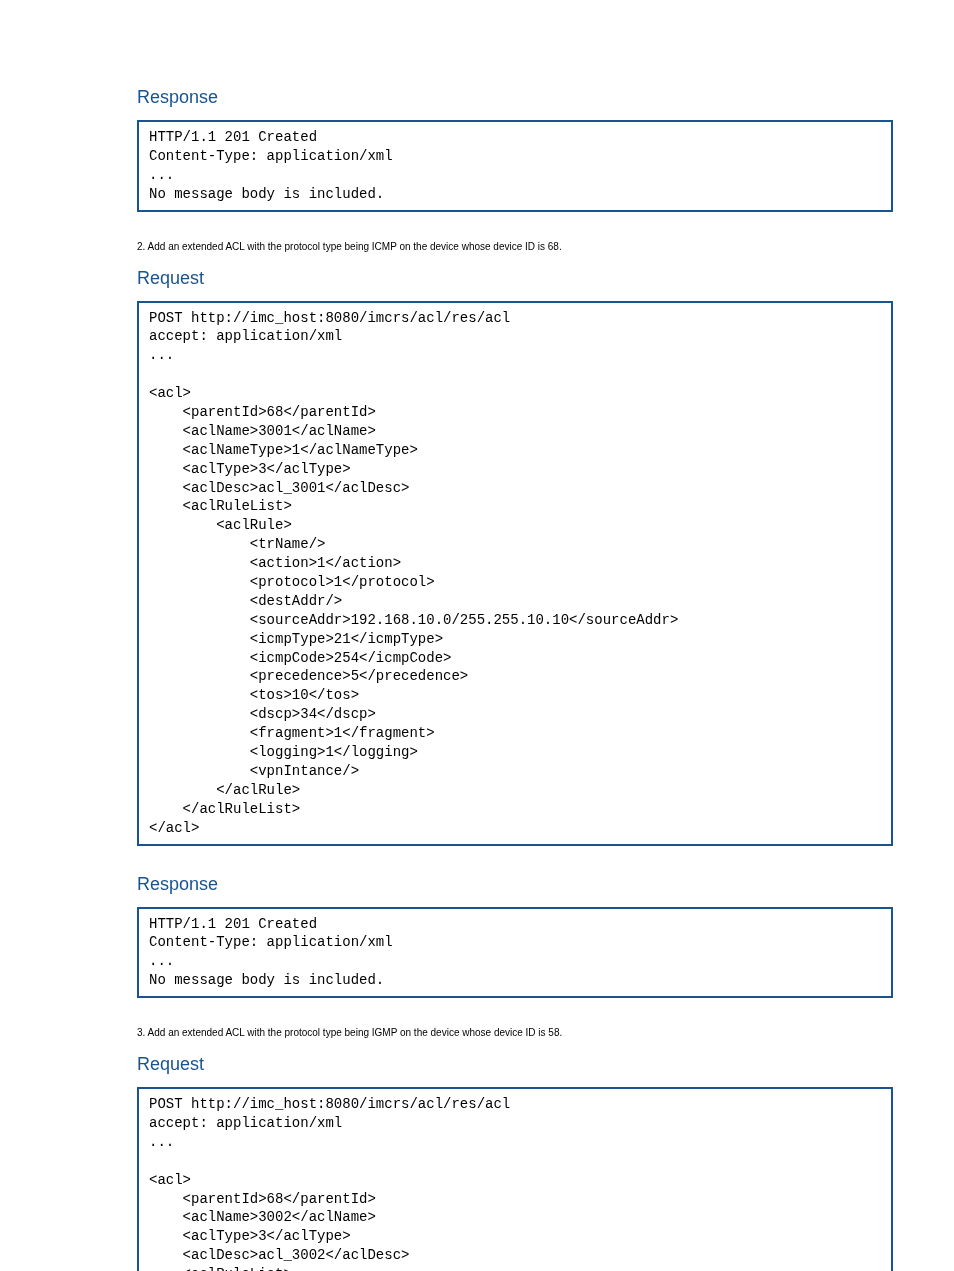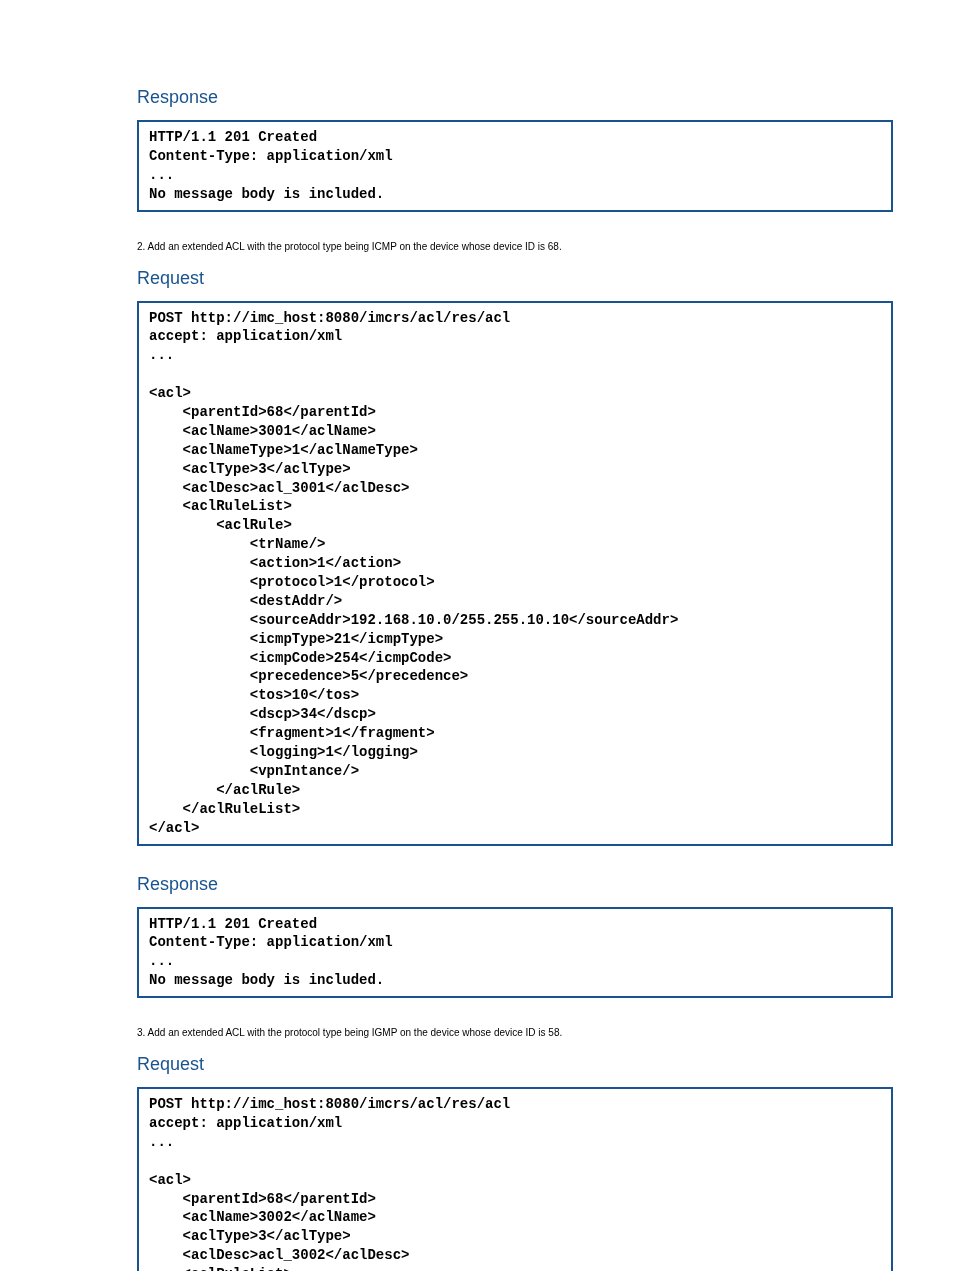--- a/index.html
+++ b/index.html
@@ -23,21 +23,20 @@
       font-family: Arial, Helvetica, sans-serif;
     }
     .code-box {
       border: 2px solid #1a5490;
       padding: 6px 10px;
       font-family: "Courier New", Courier, monospace;
       font-size: 14px;
       white-space: pre;
       line-height: 1.35;
       margin-bottom: 28px;
-      font-weight: bold;
     }
     .paragraph {
       font-size: 10px;
       line-height: 1.4;
       margin-bottom: 14px;
       font-family: Arial, Helvetica, sans-serif;
     }
   </style>
 </head>
 <body>

